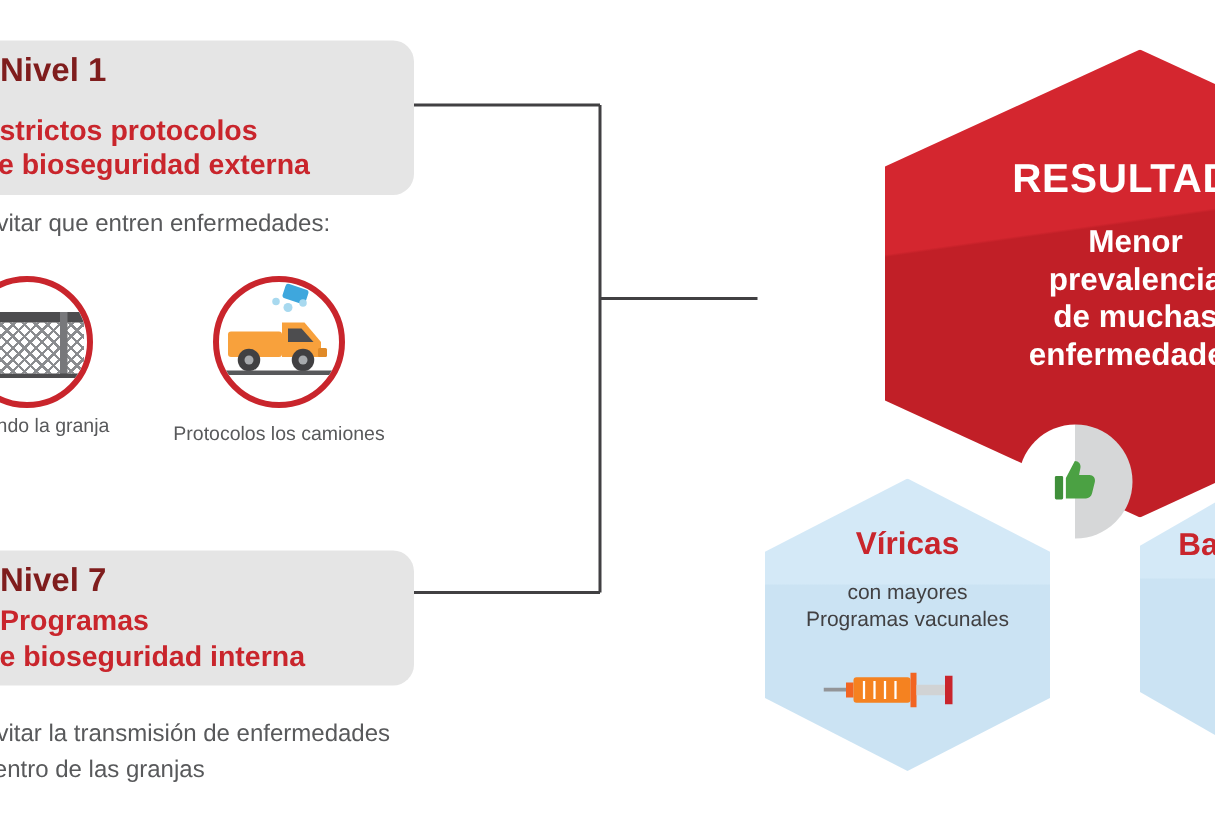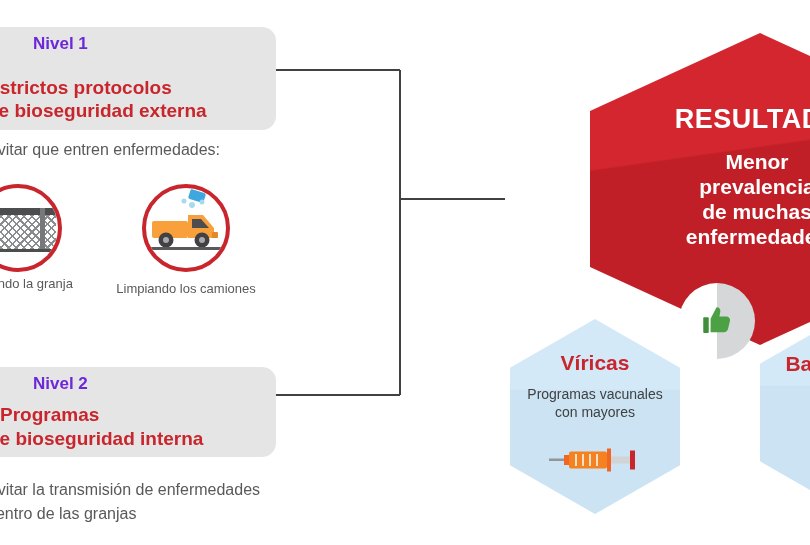--- a/index.html
+++ b/index.html
@@ -6,21 +6,21 @@
   .canvas{
     position:relative;width:810px;height:545px;background:#ffffff;
     overflow:hidden;font-family:"Liberation Sans",sans-serif;
   }
 
   
   .gray-box{position:absolute;background:#e5e5e5;border-radius:14px;}
   .box1{left:-60px;top:27px;width:336px;height:103px;}
   .box2{left:-60px;top:367px;width:336px;height:90px;}
 
-  .lvl-title{position:absolute;font-size:17px;font-weight:bold;color:#6d28d9;white-space:nowrap;padding-left:33px;}
+  .lvl-title{position:absolute;font-size:22px;font-weight:bold;color:#7f1d1d;white-space:nowrap;}
   .t1{left:0px;top:34px;}
   .t2{left:0px;top:374px;}
 
   .red-heading{position:absolute;font-size:19px;font-weight:bold;color:#c9252c;white-space:nowrap;}
   .h1a{left:-13px;top:77px;}
   .h1b{left:-13px;top:100px;}
   .h2a{left:0px;top:404px;}
   .h2b{left:-12px;top:428px;}
 
   .body-text{position:absolute;font-size:16px;color:#58595b;white-space:nowrap;}
@@ -72,21 +72,21 @@
     font-size:21px;font-weight:bold;color:#ffffff;line-height:25px;
   }
 
   .thumb-circle{
     position:absolute;left:679px;top:283px;width:76px;height:76px;border-radius:50%;
     background:linear-gradient(90deg,#ffffff 0 50%,#d6d7d8 50%);
     display:flex;align-items:center;justify-content:center;z-index:5;
   }
 
   .blue-hex{background:linear-gradient(180deg,#d4e9f7 0 36%,#cbe3f3 36.5%);}
-  .vir{left:510px;top:319px;width:170px;height:195px;}
+  .vir{left:510px;top:319px;width:190px;height:195px;}
   .bact{left:760px;top:315px;width:170px;height:195px;}
 
   .hex-title{
     position:absolute;left:0;top:32px;width:100%;text-align:center;
     font-size:21px;font-weight:bold;color:#c9252c;
   }
   .bact .hex-title{top:37px;}
   .hex-body{
     position:absolute;left:0;top:66px;width:100%;text-align:center;
     font-size:14px;color:#414042;line-height:18px;
@@ -125,25 +125,25 @@
       <circle cx="20" cy="52" r="7.5" fill="#414042"></circle>
         <circle cx="20" cy="52" r="3" fill="#a7a9ac"></circle>
       <circle cx="56" cy="52" r="7.5" fill="#414042"></circle>
         <circle cx="56" cy="52" r="3" fill="#a7a9ac"></circle>
       <rect x="4" y="59" width="72" height="3" fill="#58595b"></rect>
     </svg>
   </div>
 
   <div class="caption cap1">Cercando la granja</div>
   <div class="caption cap2">
-    <div>Limpiando los camiones</div>
+    <div>Protocolos los camiones</div>
   </div>
 
   <div class="gray-box box2"></div>
-  <div class="lvl-title t2">Nivel 2</div>
+  <div class="lvl-title t2">Nivel 7</div>
   <div class="red-heading h2a">Programas</div>
   <div class="red-heading h2b">de bioseguridad interna</div>
   <div class="body-text d2a">Evitar la transmisión de enfermedades</div>
   <div class="body-text d2b">dentro de las granjas</div>
 
   <svg class="bracket" viewBox="0 0 810 545">
     <path d="M276 70 H400 M276 395 H400 M400 70 V395 M400 199 H505" stroke="#414042" stroke-width="2" fill="none"></path>
   </svg>
 
   <div class="hex red-hex"></div>
@@ -158,22 +158,22 @@
   <div class="thumb-circle">
     <svg viewBox="0 0 48 48" width="44" height="44">
       <rect x="9" y="20" width="6" height="17" rx="1" fill="#3f8f3a"></rect>
       <path fill="#4ba143" d="M17 37 V21.5 L23.5 9 c2.8 0 4.6 2.2 4.1 5 l-1 5.2 h7.6 c2.6 0 4.5 2.4 3.9 4.9 l-2.1 8.6 c-.5 2.1 -2.3 3.6 -4.4 3.6 H17 z"></path>
     </svg>
   </div>
 
   <div class="hex blue-hex vir">
     <div class="hex-title">Víricas</div>
     <div class="hex-body">
+      <div>con mayores</div>
       <div>Programas vacunales</div>
-      <div>con mayores</div>
     </div>
     <svg class="syringe" viewBox="0 0 92 30" width="92" height="30">
       <rect x="0" y="13.5" width="15" height="2.5" fill="#939598"></rect>
       <rect x="15" y="10" width="5" height="10" fill="#f26522"></rect>
       <rect x="20" y="6.5" width="38" height="17" rx="2" fill="#f58220"></rect>
       <path d="M27 9 v12 M34 9 v12 M41 9 v12 M48 9 v12" stroke="#ffffff" stroke-width="1.5"></path>
       <rect x="58" y="3.5" width="4" height="23" fill="#f26522"></rect>
       <rect x="62" y="11.5" width="20" height="7" fill="#d1d3d4"></rect>
       <rect x="81" y="5.5" width="5" height="19" fill="#c9252c"></rect>
     </svg>

